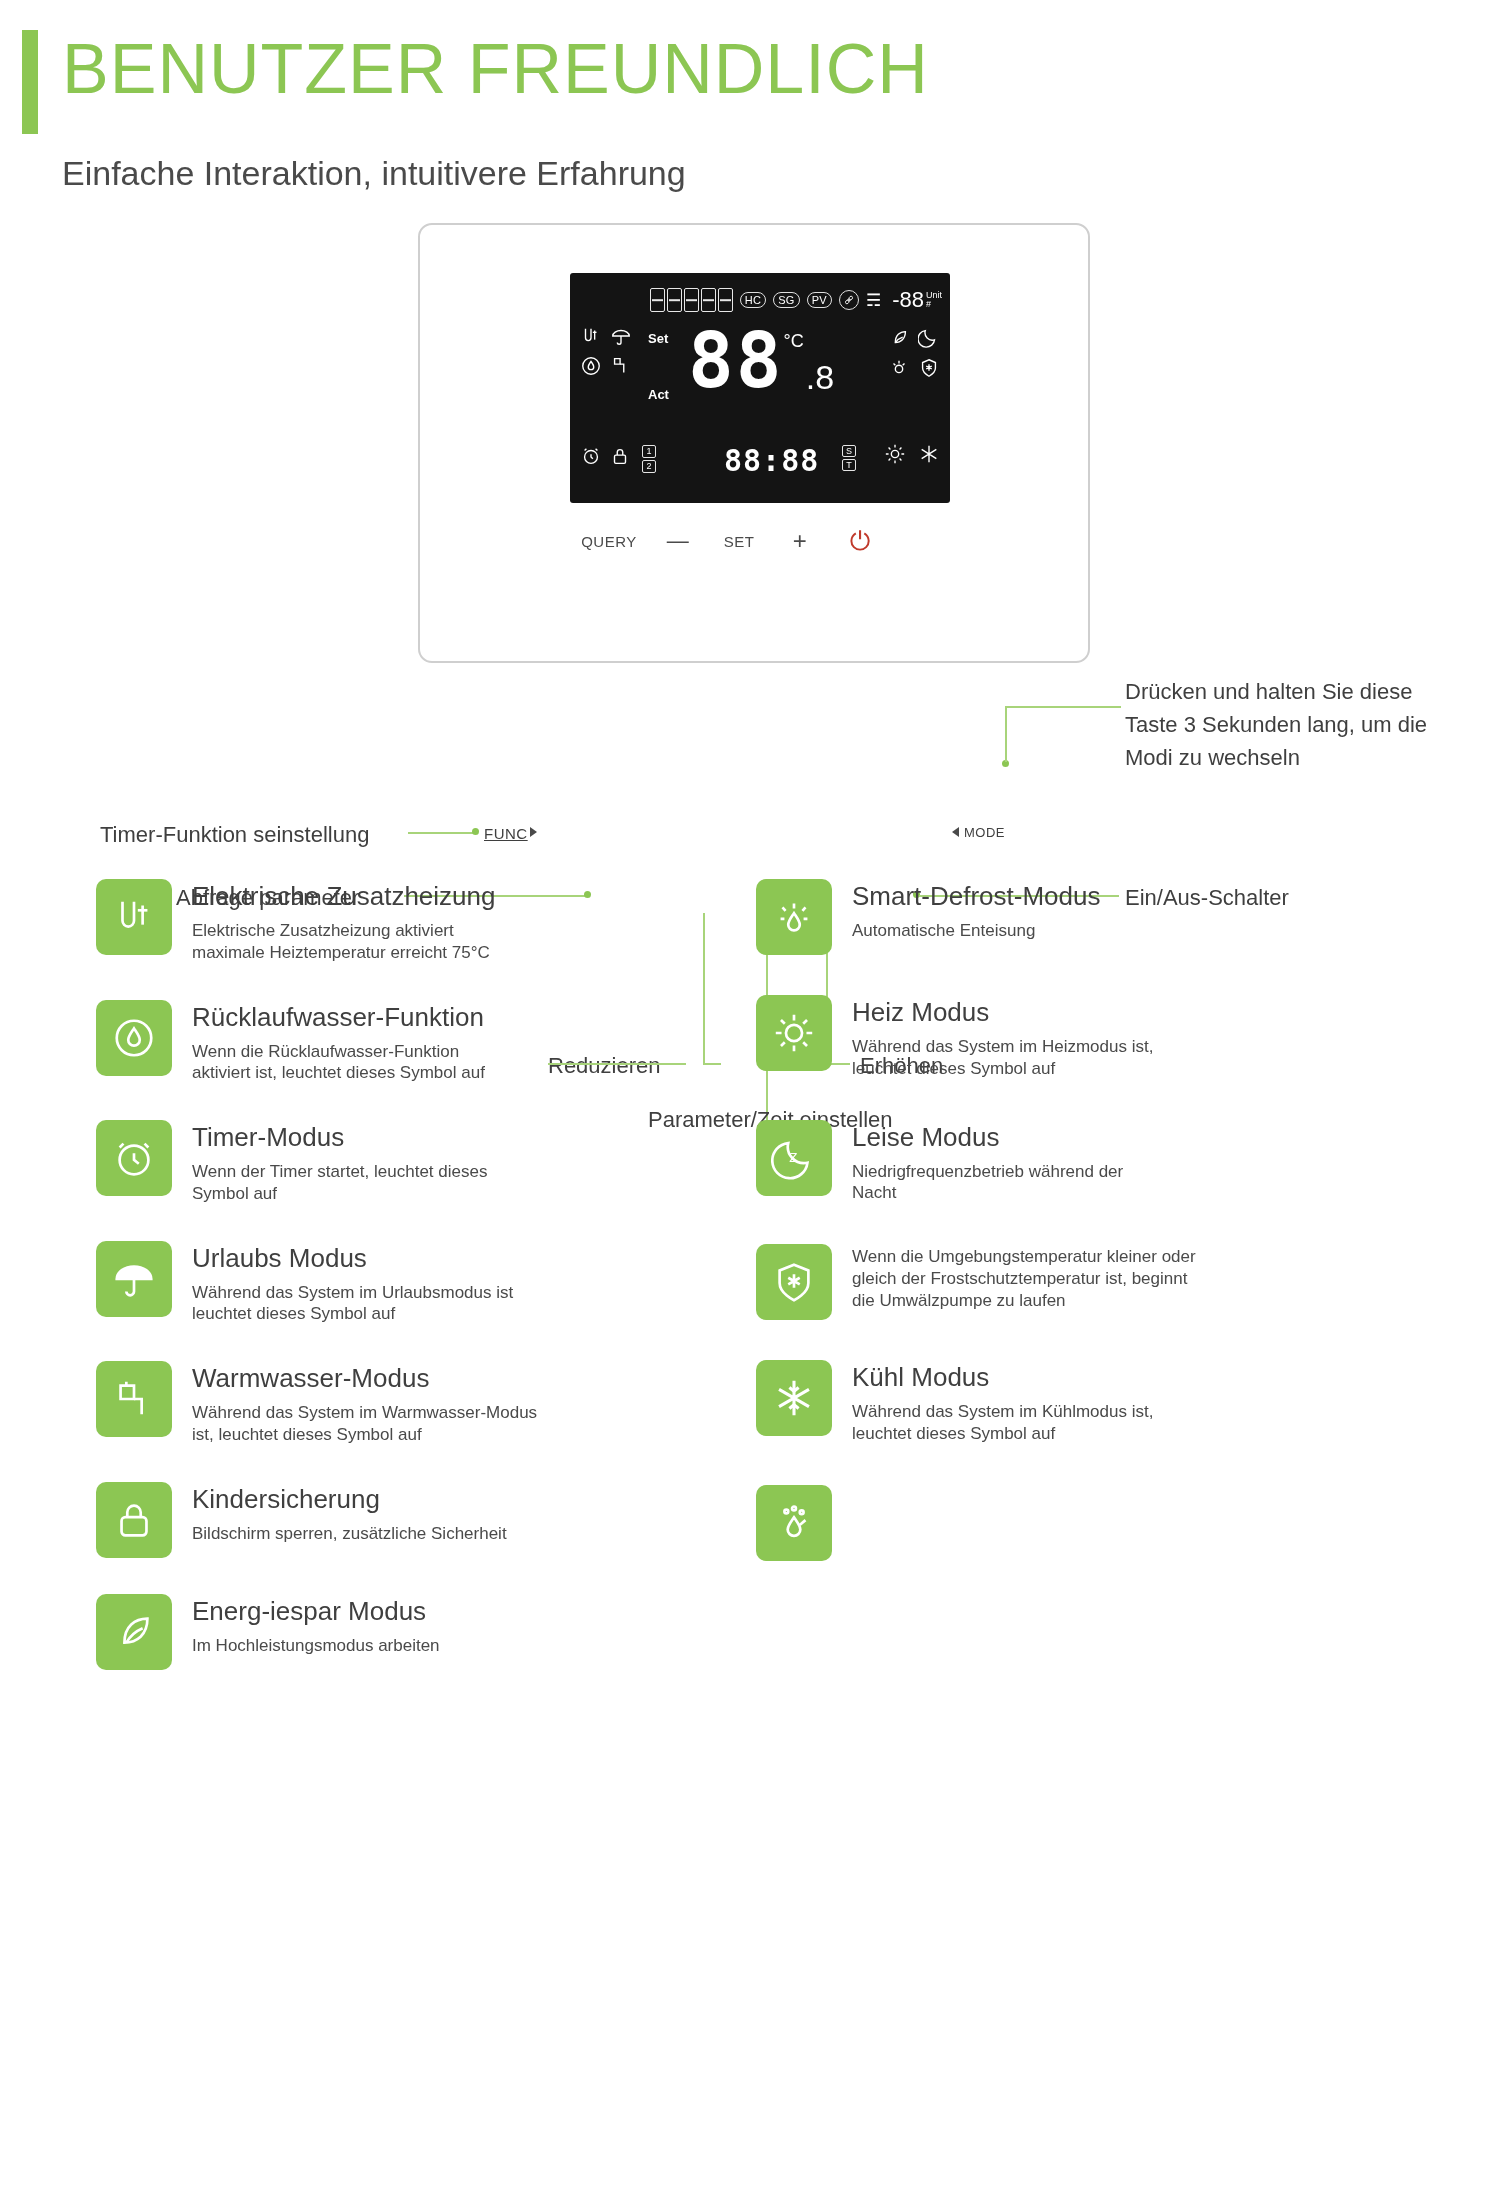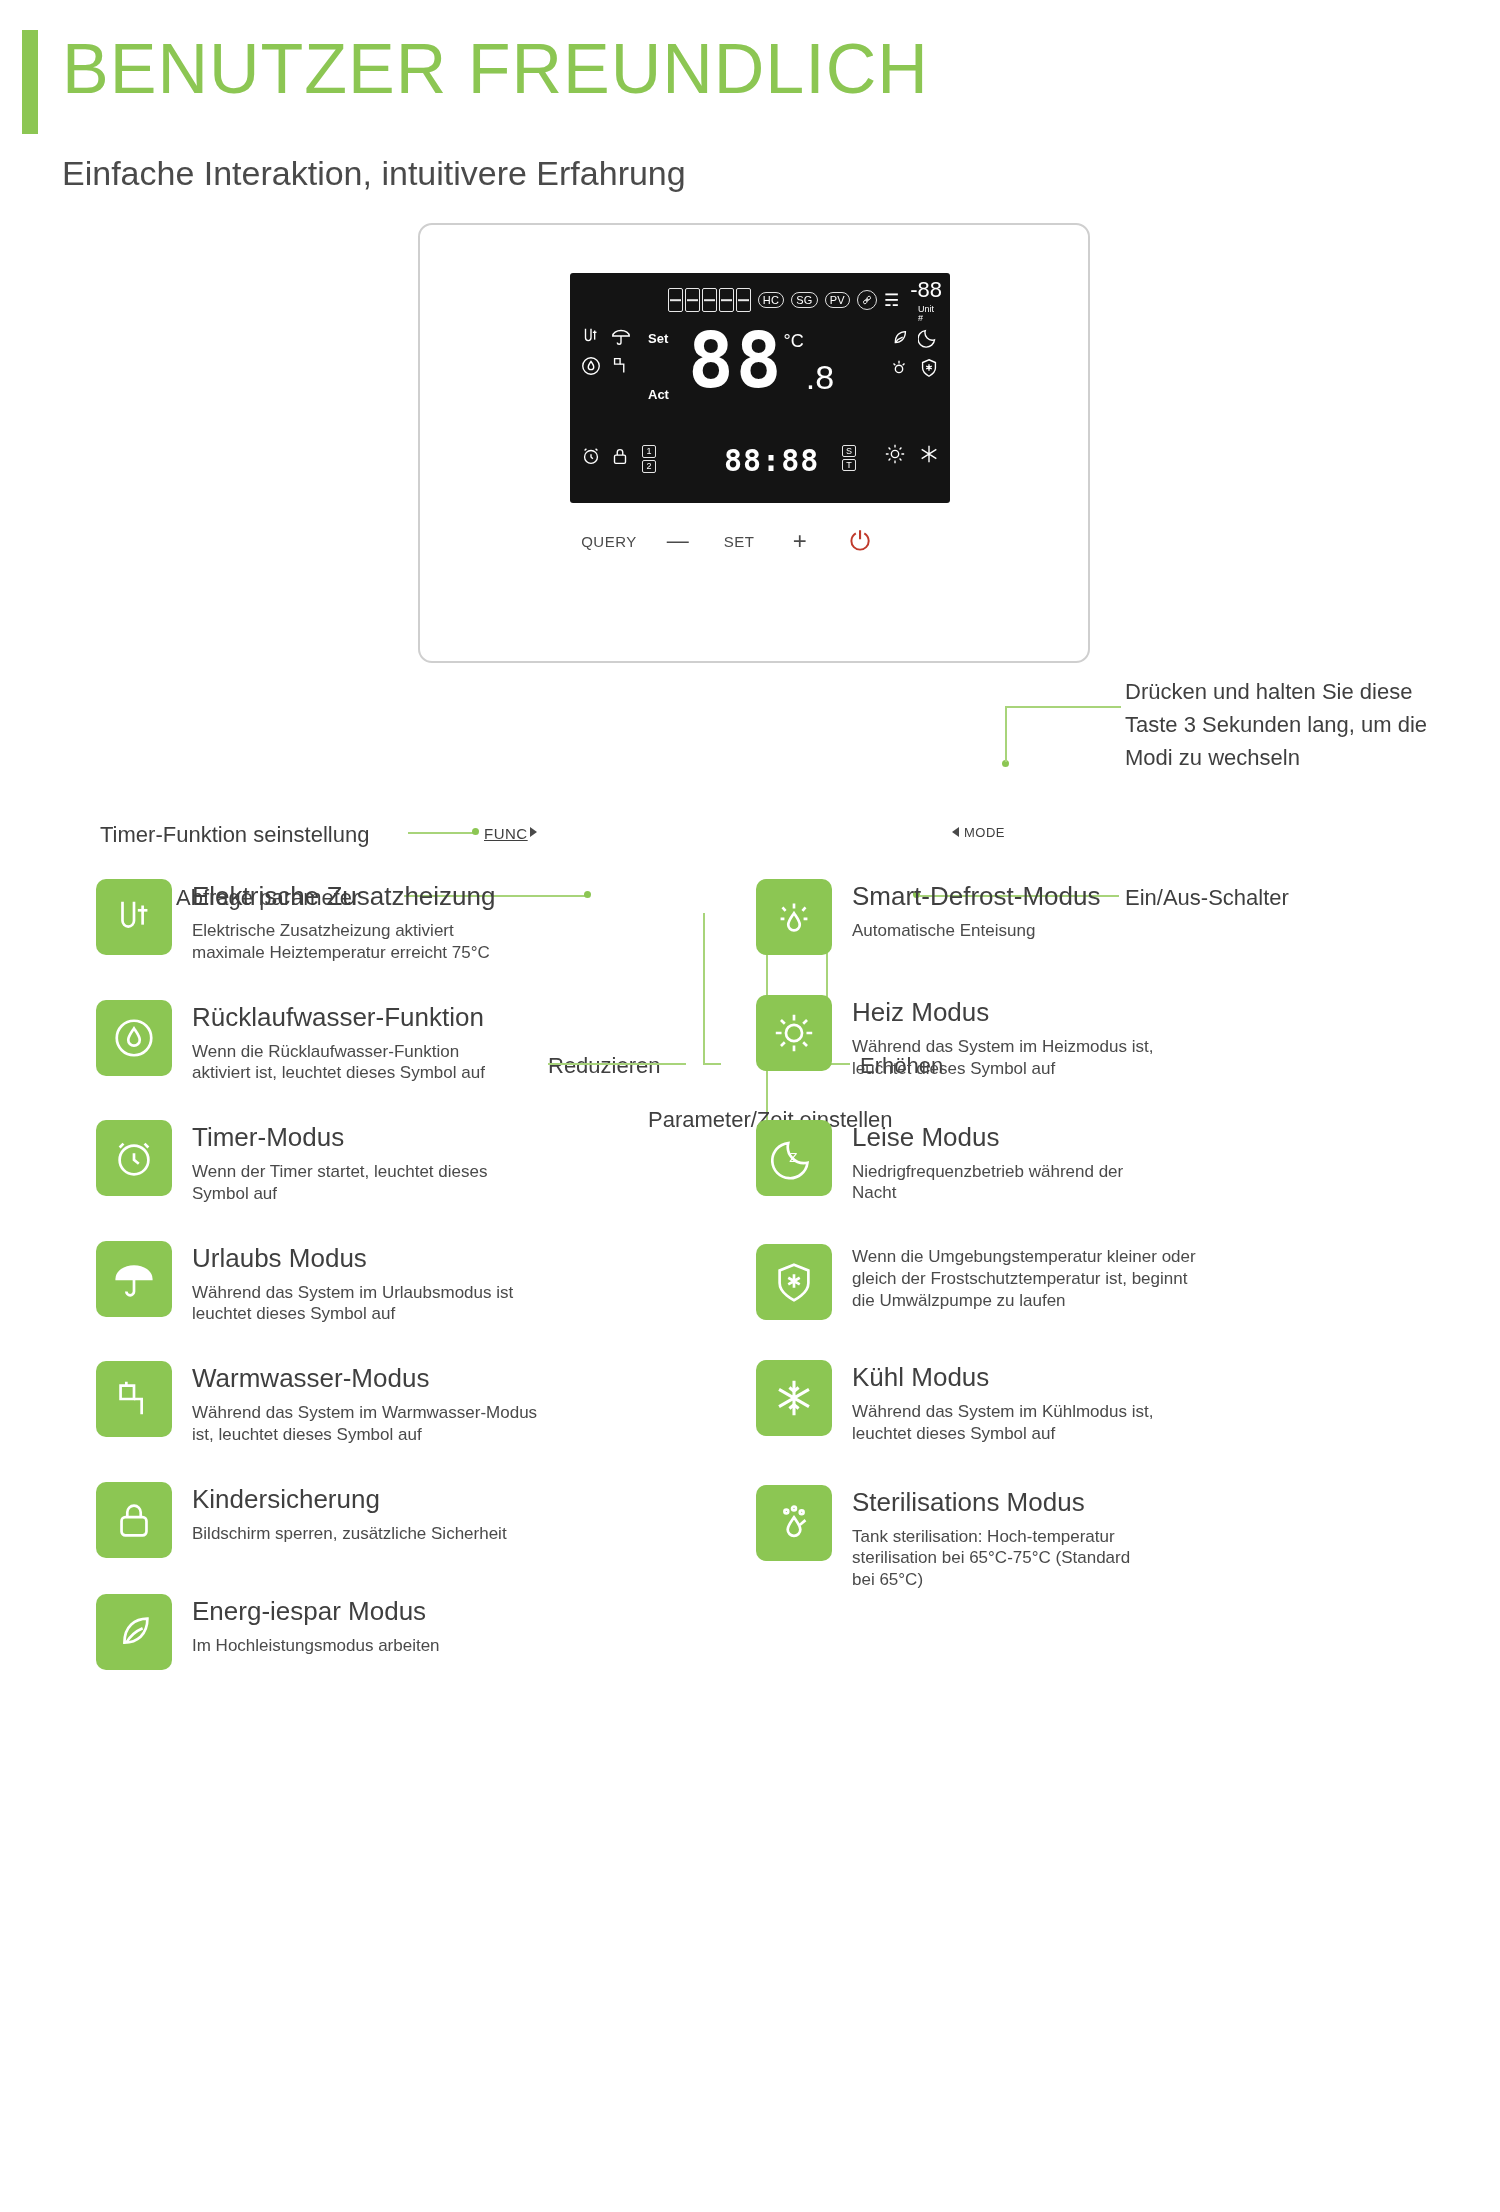--- a/index.html
+++ b/index.html
@@ -107,21 +107,20 @@
     width: 20px; height: 20px; border-radius: 50%;
     border: 1.4px solid #e0e0e0;
     display:flex; align-items:center; justify-content:center;
     font-size: 10px;
   }
   .wifi { font-size: 17px; line-height: 1; }
   .top-num {
     margin-left: 4px;
     display:flex; align-items:center; gap:2px;
     font-size: 13px;
-    flex-direction: column;
   }
   .big-neg { font-size: 22px; }
   .unit-stack {
     display:flex; flex-direction:column; font-size:9px; line-height:1.05;
   }
 
   .lcd-mid { left: 10px; top: 52px; width: 362px; height: 110px; }
   .mid-left-icons {
     position:absolute; left:0; top:0; width:54px; height:108px;
     display:flex; flex-wrap:wrap; gap:8px; align-content:flex-start;
@@ -599,22 +598,16 @@
       <div class="item">
         <div class="chip">
           <svg viewBox="0 0 24 24" fill="none" stroke="#fff" stroke-width="1.4">
             <path d="M12 9c2.2 3.2 3.3 4.5 3.3 6.4a3.3 3.3 0 01-6.6 0C8.7 13.5 9.8 12.2 12 9z"></path>
             <circle cx="8" cy="6" r="1"></circle>
               <circle cx="12" cy="4.4" r="1"></circle>
               <circle cx="16" cy="6.4" r="1"></circle>
             <path d="M15 13l3-2.5"></path>
           </svg>
         </div>
-        <div class="itxt">
-          <p class="iname">Sterilisations Modus</p>
-          <p class="idesc">Tank sterilisation: Hoch-temperatur</p>
-          <p class="idesc">sterilisation  bei 65°C-75°C (Standard</p>
-          <p class="idesc">bei 65°C)</p>
-        </div>
       </div>
     </div>
   </div>
 </div>
 
 </body></html>

